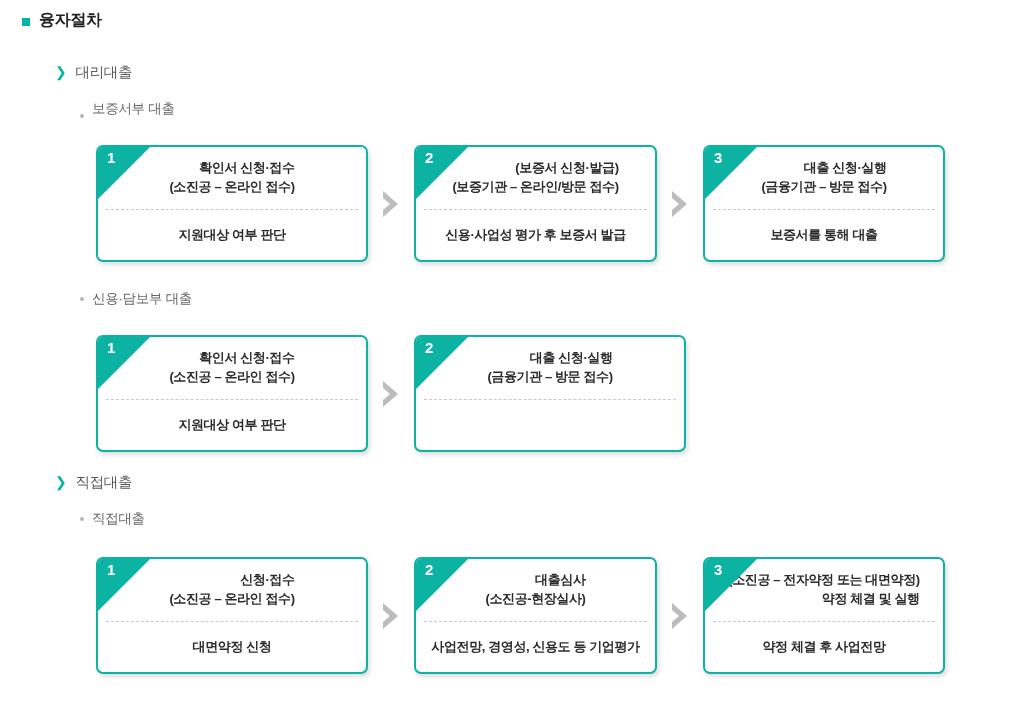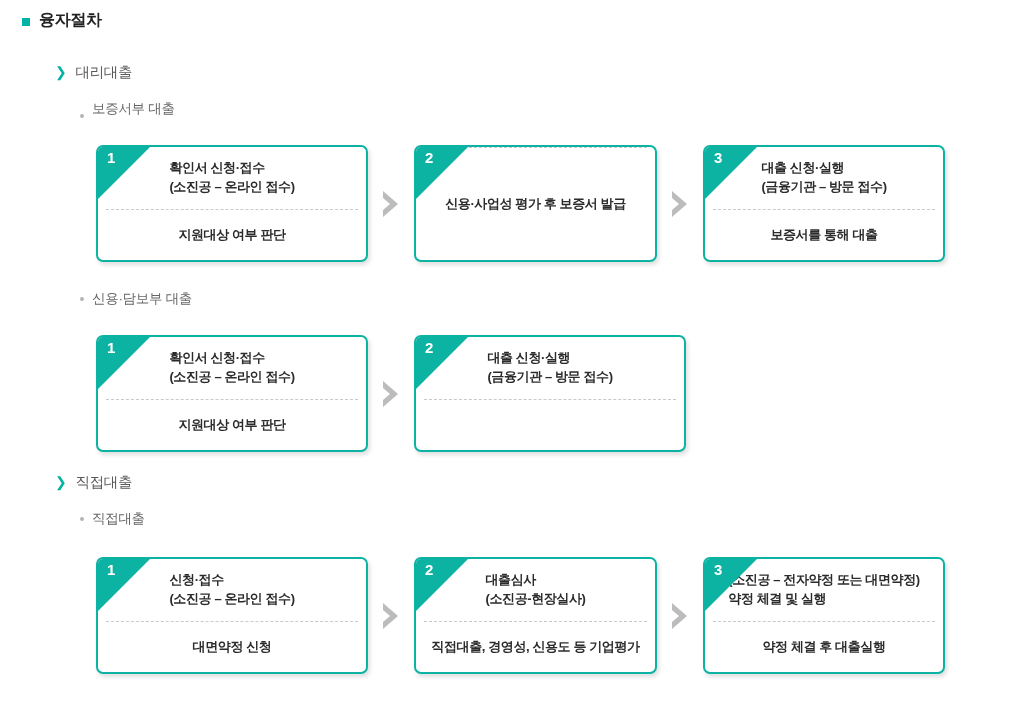--- a/index.html
+++ b/index.html
@@ -123,21 +123,21 @@
 
   .card-top {
     flex: 0 0 62px;
     display: flex;
     align-items: center;
     justify-content: center;
     padding: 0 6px;
     box-sizing: border-box;
   }
   .card-top-inner {
-    text-align: left;
+    text-align: right;
     font-size: 13px;
     font-weight: bold;
     color: #2b2b2b;
     line-height: 1.45;
     letter-spacing: -0.4px;
     white-space: nowrap;
   }
   .card-divider {
     height: 0;
     border-top: 1px dashed #c9c9c9;
@@ -213,20 +213,26 @@
 
     <div class="arrow">
       <svg width="22" height="30" viewBox="0 0 22 30" aria-hidden="true">
         <polygon points="3,2 18,15 3,28 3,21 10,15 3,9" fill="#bcbcbc"></polygon>
       </svg>
     </div>
 
     <div class="card" style="width:243px;">
       <div class="card-corner"></div>
       <div class="card-num">2</div>
+      <div class="card-top">
+        <div class="card-top-inner">
+          <div>(보증서 신청·발급)</div>
+          <div>(보증기관 – 온라인/방문 접수)</div>
+        </div>
+      </div>
       <div class="card-divider"></div>
       <div class="card-bottom">
         <div class="card-bottom-inner">신용·사업성 평가 후 보증서 발급</div>
       </div>
     </div>
 
     <div class="arrow">
       <svg width="22" height="30" viewBox="0 0 22 30" aria-hidden="true">
         <polygon points="3,2 18,15 3,28 3,21 10,15 3,9" fill="#bcbcbc"></polygon>
       </svg>
@@ -328,40 +334,40 @@
       <div class="card-corner"></div>
       <div class="card-num">2</div>
       <div class="card-top">
         <div class="card-top-inner">
           <div>대출심사</div>
           <div>(소진공-현장실사)</div>
         </div>
       </div>
       <div class="card-divider"></div>
       <div class="card-bottom">
-        <div class="card-bottom-inner overflow">직접대출, 경영성, 신용도 등 기업평가</div>
+        <div class="card-bottom-inner overflow">사업전망, 경영성, 신용도 등 기업평가</div>
       </div>
     </div>
 
     <div class="arrow">
       <svg width="22" height="30" viewBox="0 0 22 30" aria-hidden="true">
         <polygon points="3,2 18,15 3,28 3,21 10,15 3,9" fill="#bcbcbc"></polygon>
       </svg>
     </div>
 
     <div class="card" style="width:242px;">
       <div class="card-corner"></div>
       <div class="card-num">3</div>
       <div class="card-top">
         <div class="card-top-inner">
           <div>(소진공 – 전자약정 또는 대면약정)</div>
           <div>약정 체결 및 실행</div>
         </div>
       </div>
       <div class="card-divider"></div>
       <div class="card-bottom">
-        <div class="card-bottom-inner">약정 체결 후 대출실행</div>
+        <div class="card-bottom-inner">약정 체결 후 사업전망</div>
       </div>
     </div>
 
   </div>
 
 </div>
 
 </body></html>

